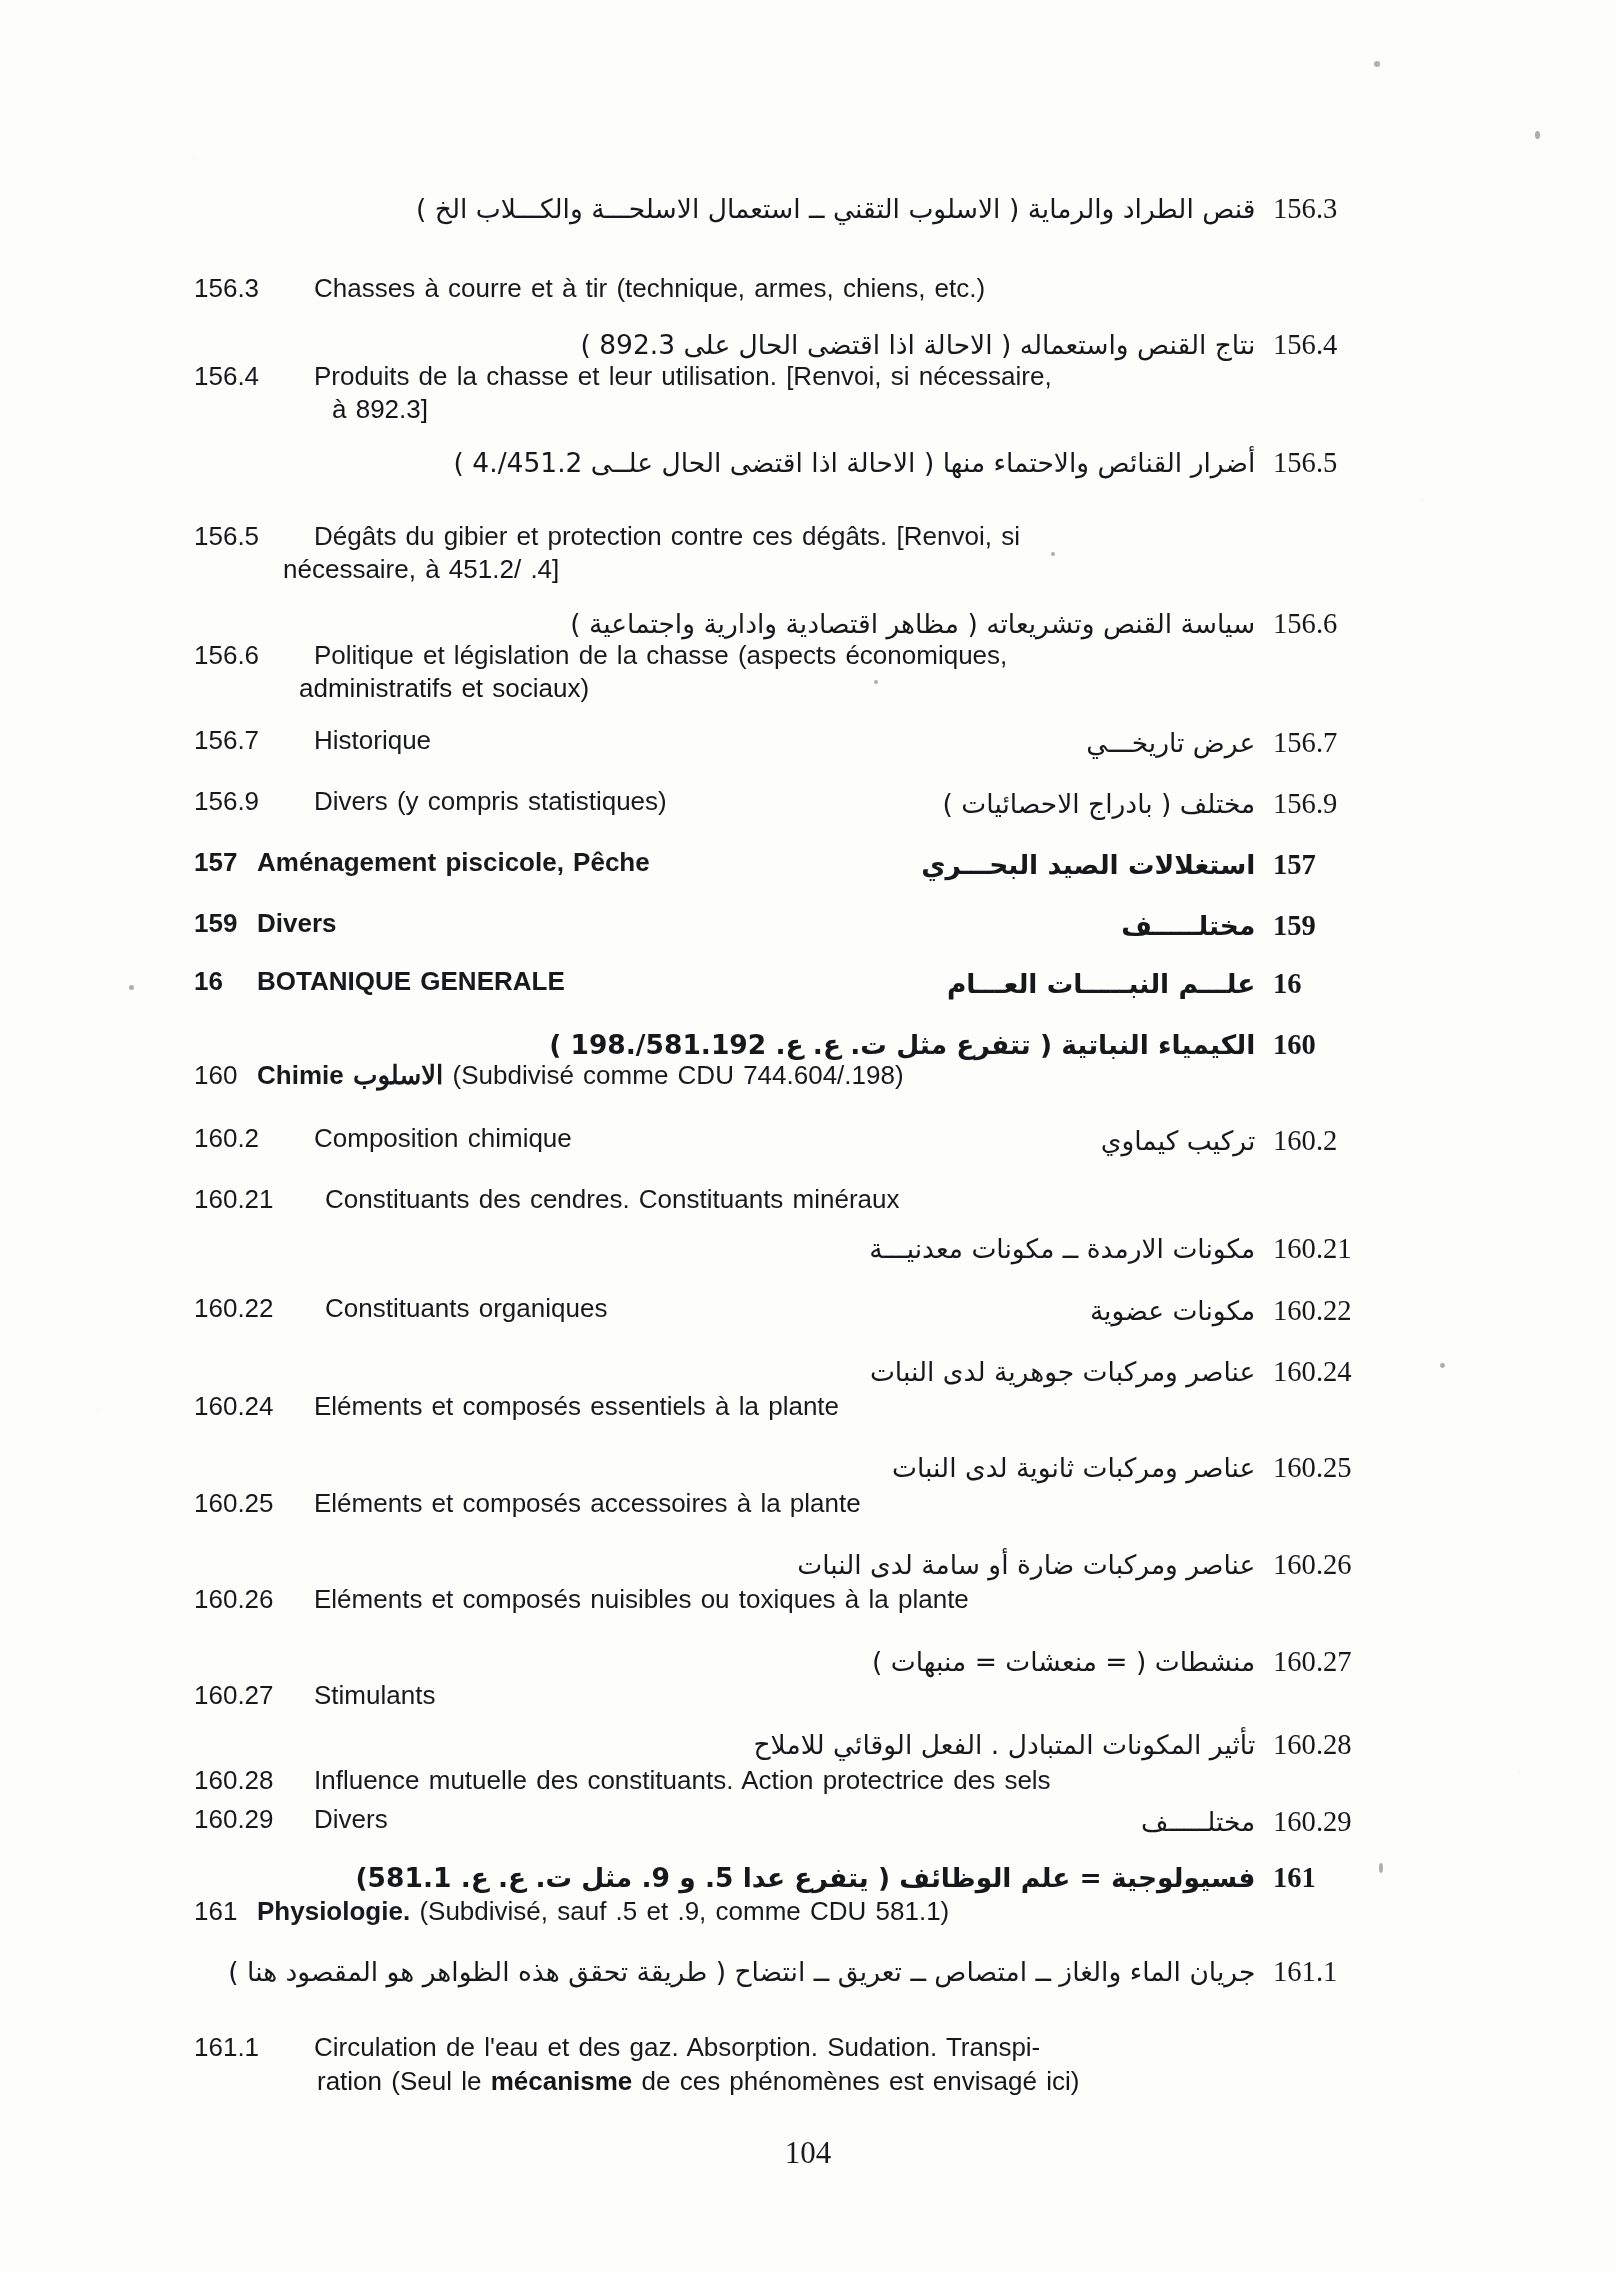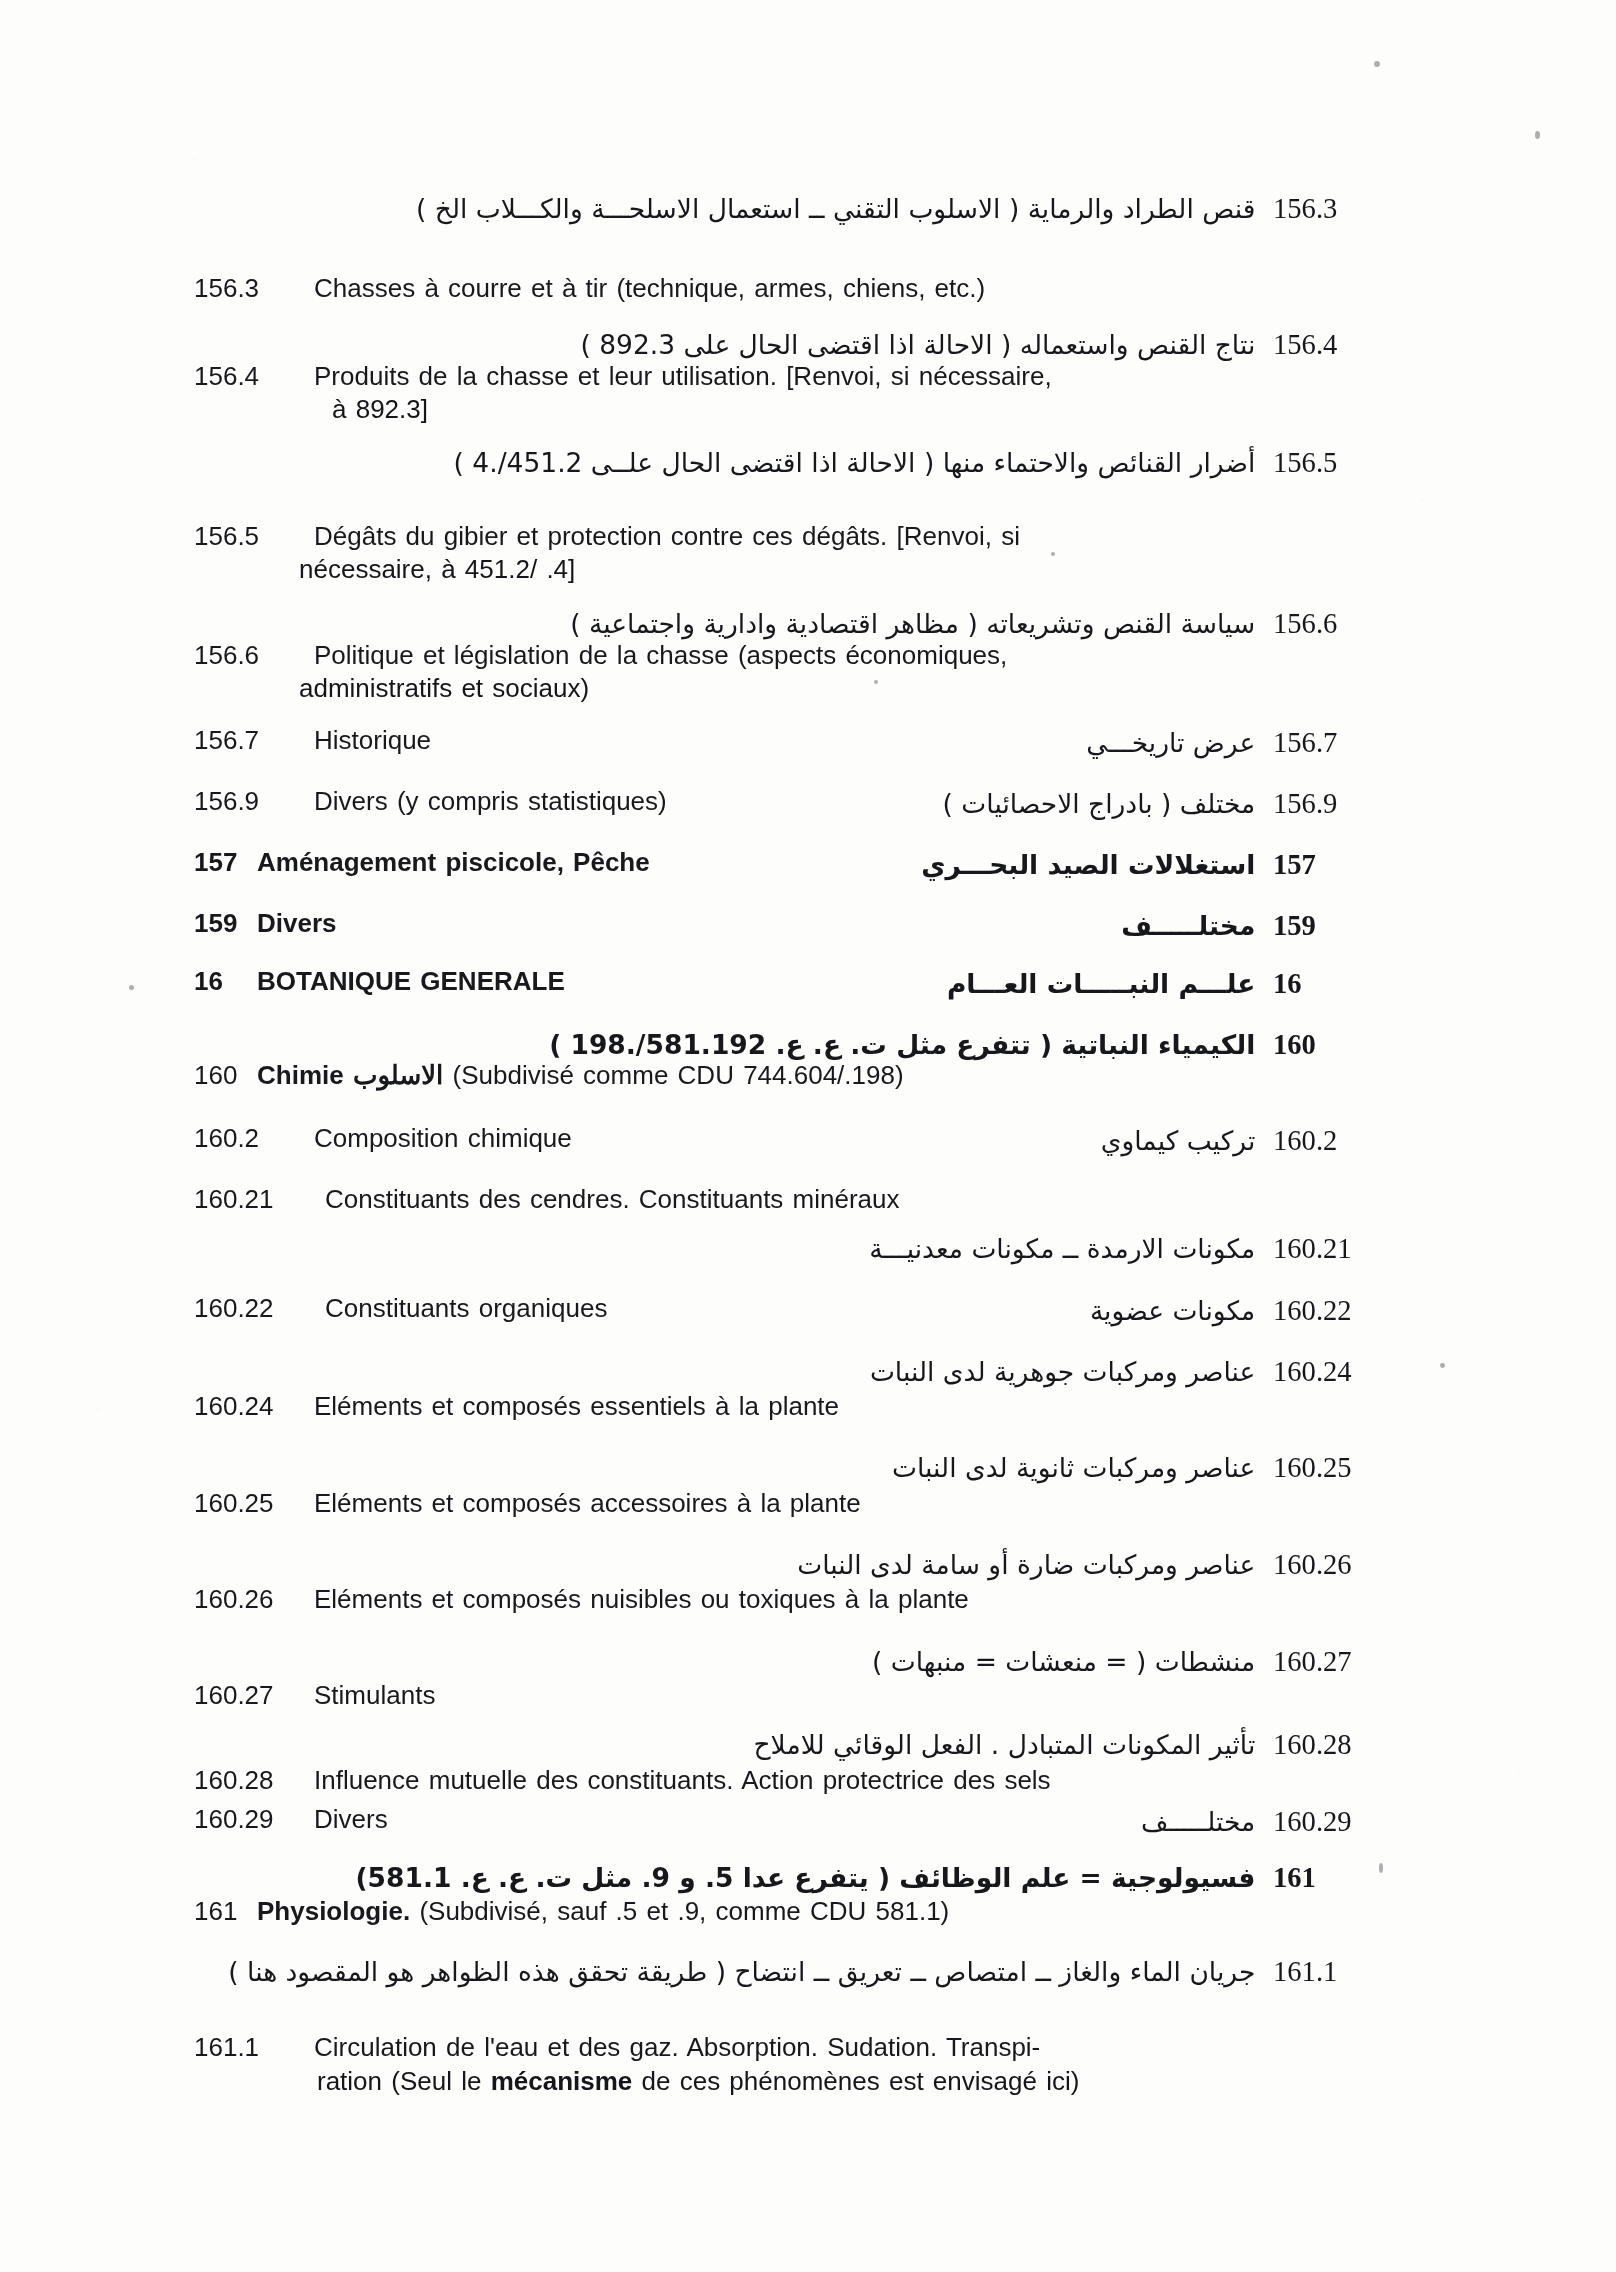--- a/index.html
+++ b/index.html
@@ -156,21 +156,21 @@
     </div>
 
     <div class="entry">
       <div class="ar-line wrap" style="top:443px; left:204px; width:1149px;">
         <span class="ar-num">156.5</span><span class="ar-txt">أضرار القنائص والاحتماء منها ( الاحالة اذا اقتضى الحال علــى 451.2/.4 )</span>
       </div>
       <div class="fr-line" style="top:519px;">
         <span class="fr-num">156.5</span>
         <span class="fr-txt i2">Dégâts du gibier et protection contre ces dégâts. [Renvoi, si</span>
       </div>
-      <div class="fr-cont" style="top:554px; left:299px;">nécessaire, à 451.2/ .4]</div>
+      <div class="fr-cont" style="top:554px; left:283px;">nécessaire, à 451.2/ .4]</div>
     </div>
 
     <div class="entry">
       <div class="ar-line" style="top:604px;">
         <span class="ar-num">156.6</span><span class="ar-txt">سياسة القنص وتشريعاته ( مظاهر اقتصادية وادارية واجتماعية )</span>
       </div>
       <div class="fr-line" style="top:638px;">
         <span class="fr-num">156.6</span>
         <span class="fr-txt i2">Politique et législation de la chasse (aspects économiques,</span>
       </div>
@@ -341,20 +341,21 @@
       <div class="ar-line wrap" style="top:1952px; left:204px; width:1149px;">
         <span class="ar-num">161.1</span><span class="ar-txt">جريان الماء والغاز ــ امتصاص ــ تعريق ــ انتضاح ( طريقة تحقق هذه الظواهر هو المقصود هنا )</span>
       </div>
       <div class="fr-line" style="top:2030px;">
         <span class="fr-num">161.1</span>
         <span class="fr-txt i2">Circulation de l'eau et des gaz. Absorption. Sudation. Transpi-</span>
       </div>
       <div class="fr-cont" style="top:2066px; left:317px;"><span>ration (Seul le </span><b>mécanisme</b><span> de ces phénomènes est envisagé ici)</span></div>
     </div>
 
+    <div class="page-number" style="top:2135px;">104</div>
 
     <div class="speck" style="left:1374px; top:61px;  width:6.1px;  height:6.1px;"></div>
     <div class="speck" style="left:1535px; top:131px; width:4.8px;  height:7.5px;"></div>
     <div class="speck" style="left:129px;  top:985px;width:5.4px;  height:5.4px;"></div>
     <div class="speck" style="left:1440px; top:1363px;width:4.8px;  height:4.8px;"></div>
     <div class="speck" style="left:1379px; top:1863px;width:4.1px;  height:9.5px;"></div>
     <div class="speck" style="left:1051px; top:552px; width:4.1px;  height:4.1px;"></div>
     <div class="speck" style="left:874px; top:680px;width:4.1px;  height:4.1px;"></div>
 
   </div>

